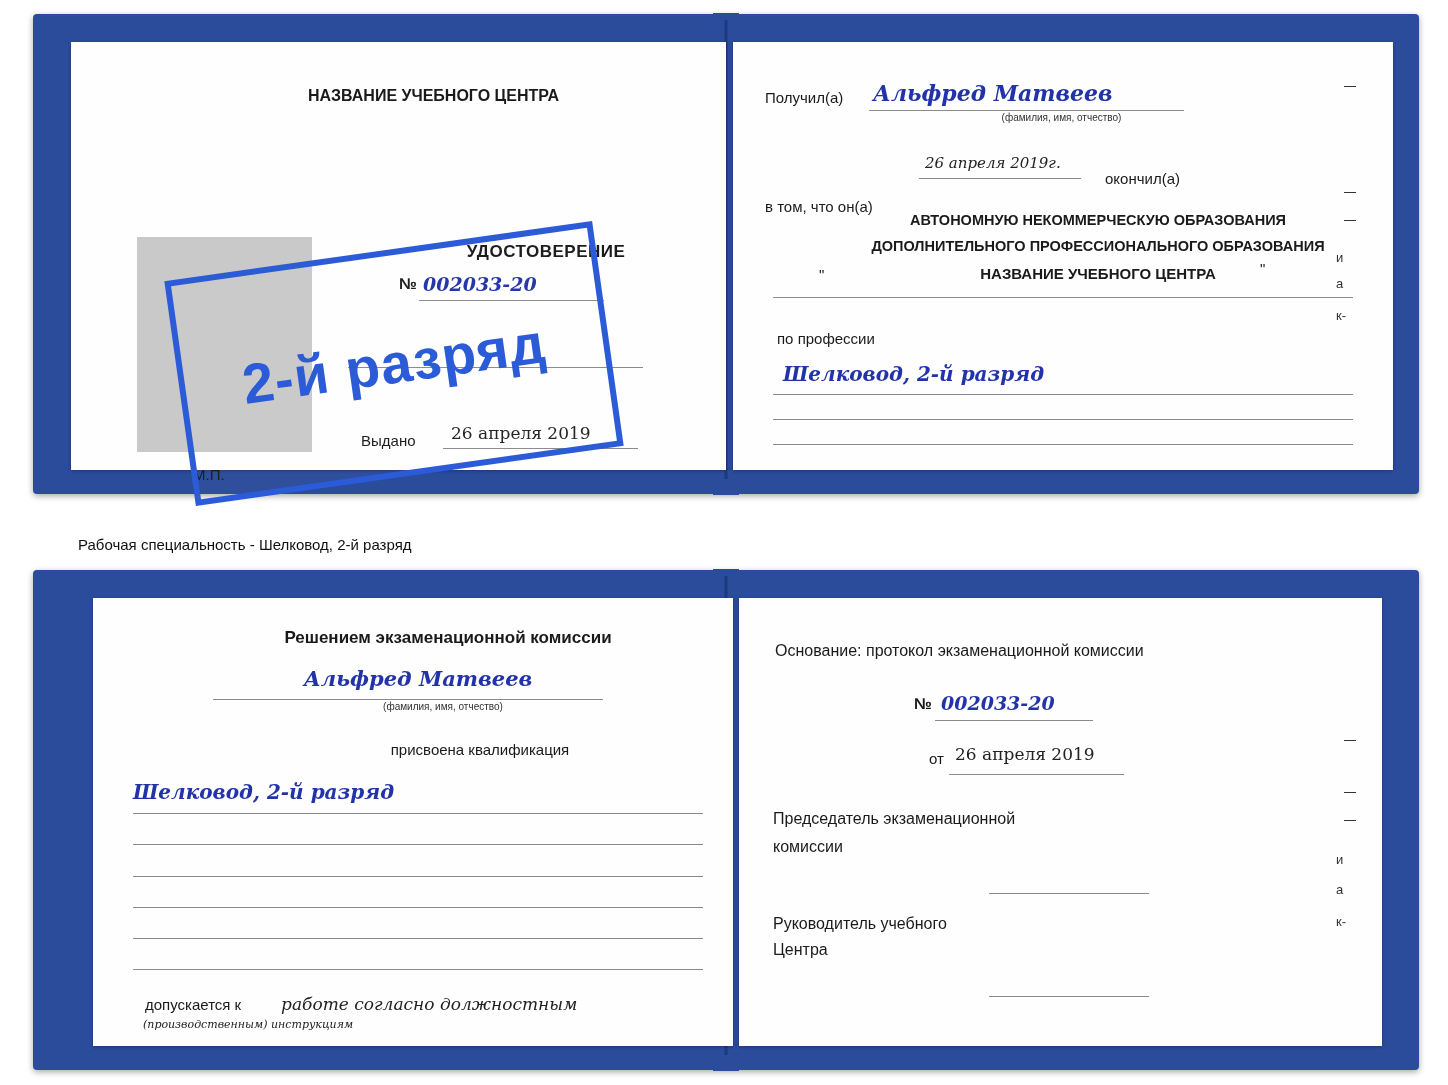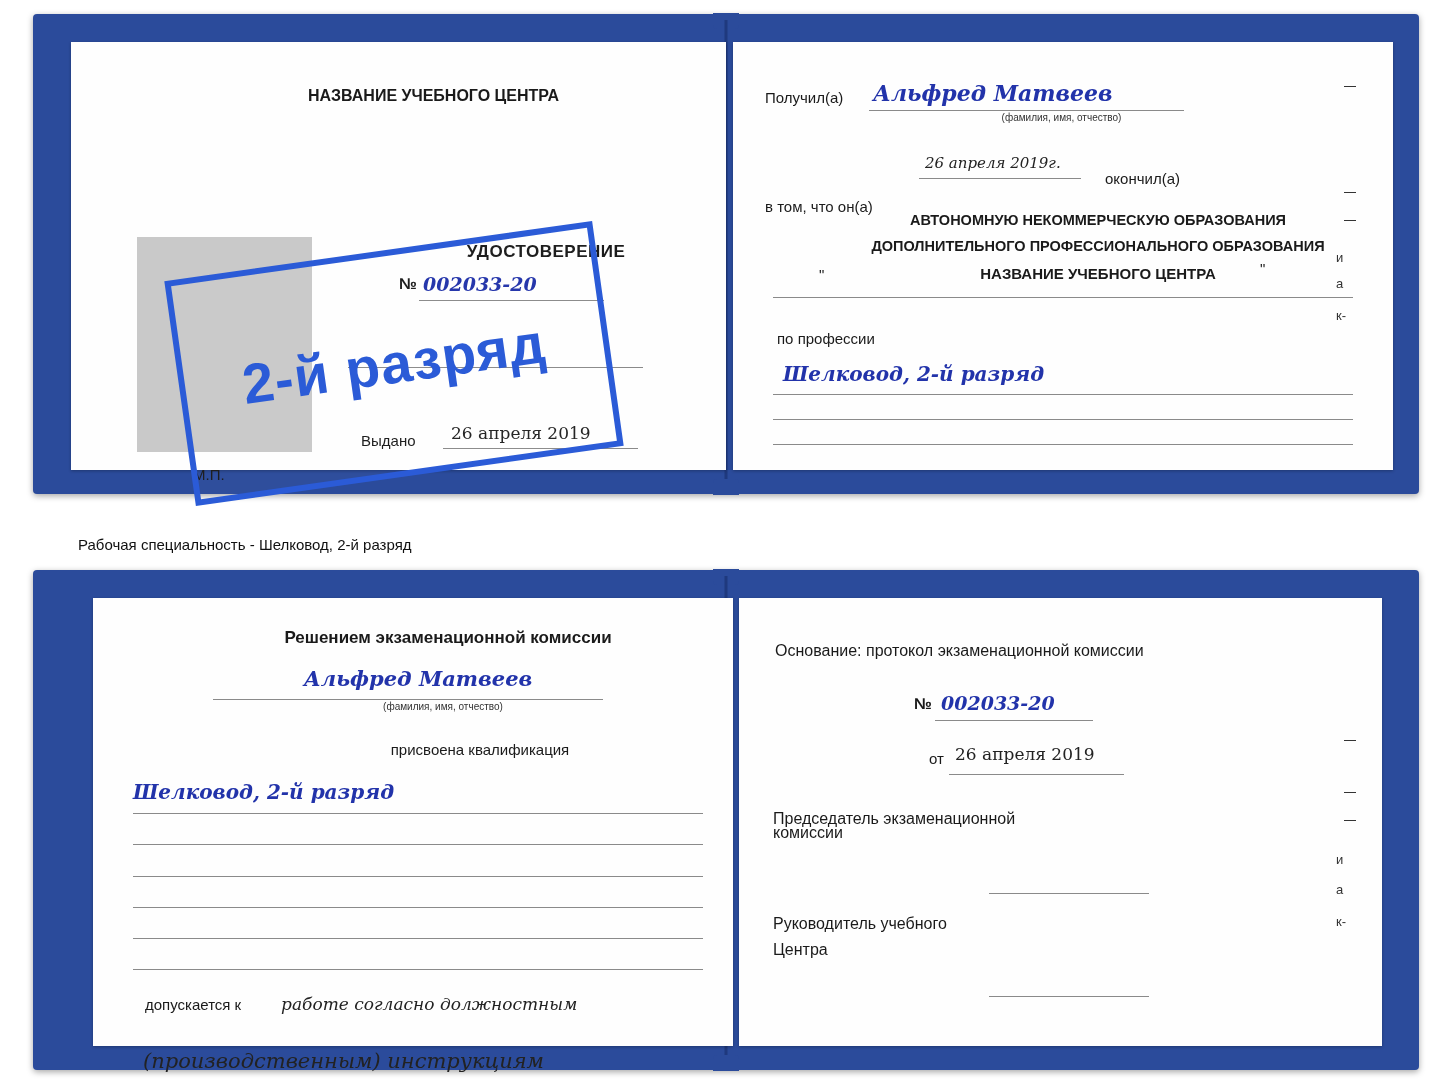--- a/index.html
+++ b/index.html
@@ -210,36 +210,36 @@
     <div class="t hand" style="left:40px; top:182px; font-size:20px;">Шелковод, 2-й разряд</div>
     <div class="rule" style="left:40px; top:215px; width:570px;"></div>
     <div class="rule" style="left:40px; top:246px; width:570px;"></div>
     <div class="rule" style="left:40px; top:278px; width:570px;"></div>
     <div class="rule" style="left:40px; top:309px; width:570px;"></div>
     <div class="rule" style="left:40px; top:340px; width:570px;"></div>
     <div class="rule" style="left:40px; top:371px; width:570px;"></div>
 
     <div class="t" style="left:52px; top:398px; font-size:15px;">допускается к</div>
     <div class="t hand-dark" style="left:188px; top:396px; font-size:17px;">работе согласно должностным</div>
-    <div class="t hand-dark" style="left:50px; top:420px; font-size:21px;margin-top:31px;">(производственным) инструкциям</div>
+    <div class="t hand-dark" style="left:50px; top:420px; font-size:11px;">(производственным) инструкциям</div>
   </div>
 
   <div class="page" style="left:706px; top:28px; width:643px; height:448px;">
     <div class="t" style="left:36px; top:44px; font-size:16px;">Основание: протокол экзаменационной комиссии</div>
 
     <div class="t bold" style="left:175px; top:97px; font-size:16px;">№</div>
     <div class="t hand" style="left:202px; top:94px; font-size:19px;">002033-20</div>
     <div class="rule" style="left:196px; top:122px; width:158px;"></div>
 
     <div class="t" style="left:190px; top:152px; font-size:15px;">от</div>
     <div class="t hand-dark" style="left:216px; top:146px; font-size:17px; font-style:normal;">26 апреля 2019</div>
     <div class="rule" style="left:210px; top:176px; width:175px;"></div>
 
     <div class="t" style="left:34px; top:212px; font-size:16px;">Председатель экзаменационной</div>
-    <div class="t" style="left:34px; top:226px; font-size:16px;">комиссии</div>
+    <div class="t" style="left:34px; top:240px; font-size:16px;">комиссии</div>
     <div class="rule" style="left:250px; top:295px; width:160px;"></div>
 
     <div class="t" style="left:34px; top:317px; font-size:16px;">Руководитель учебного</div>
     <div class="t" style="left:34px; top:343px; font-size:16px;">Центра</div>
     <div class="rule" style="left:250px; top:398px; width:160px;"></div>
   </div>
 
   <div class="frag" style="left:1303px; top:282px;">и</div>
   <div class="frag" style="left:1303px; top:312px;">а</div>
   <div class="frag" style="left:1303px; top:344px;">к-</div>

